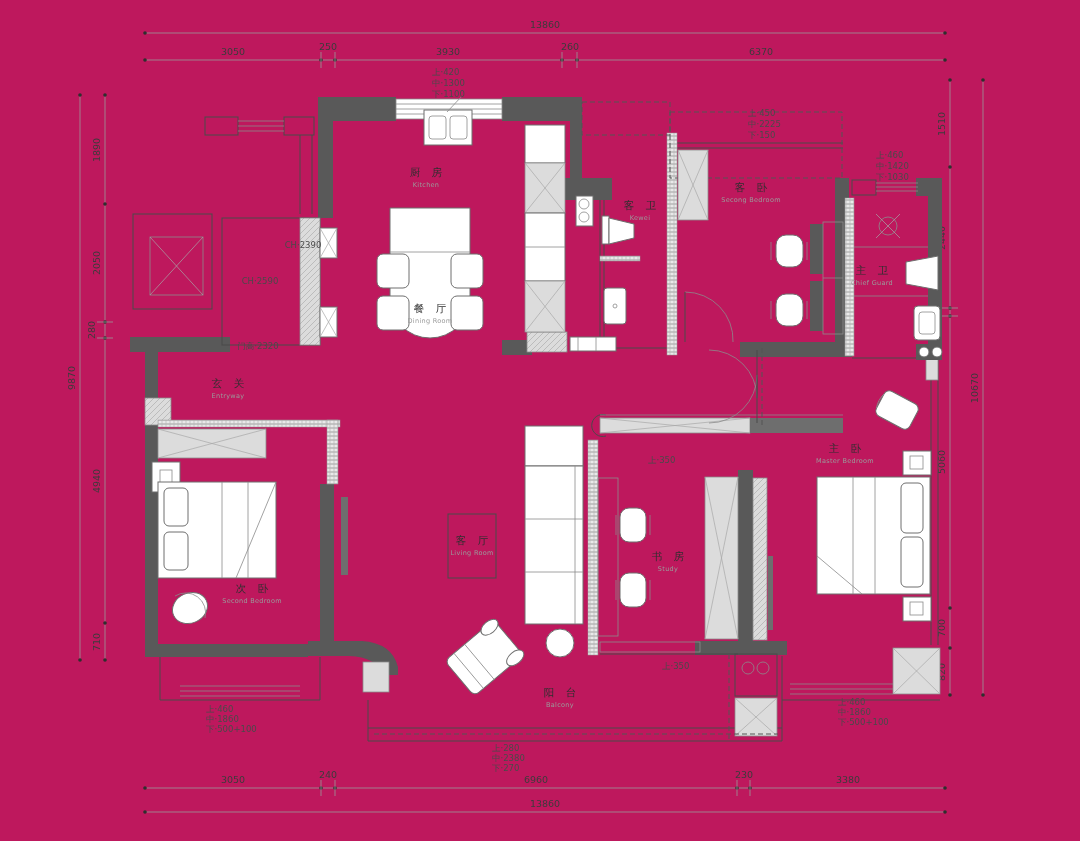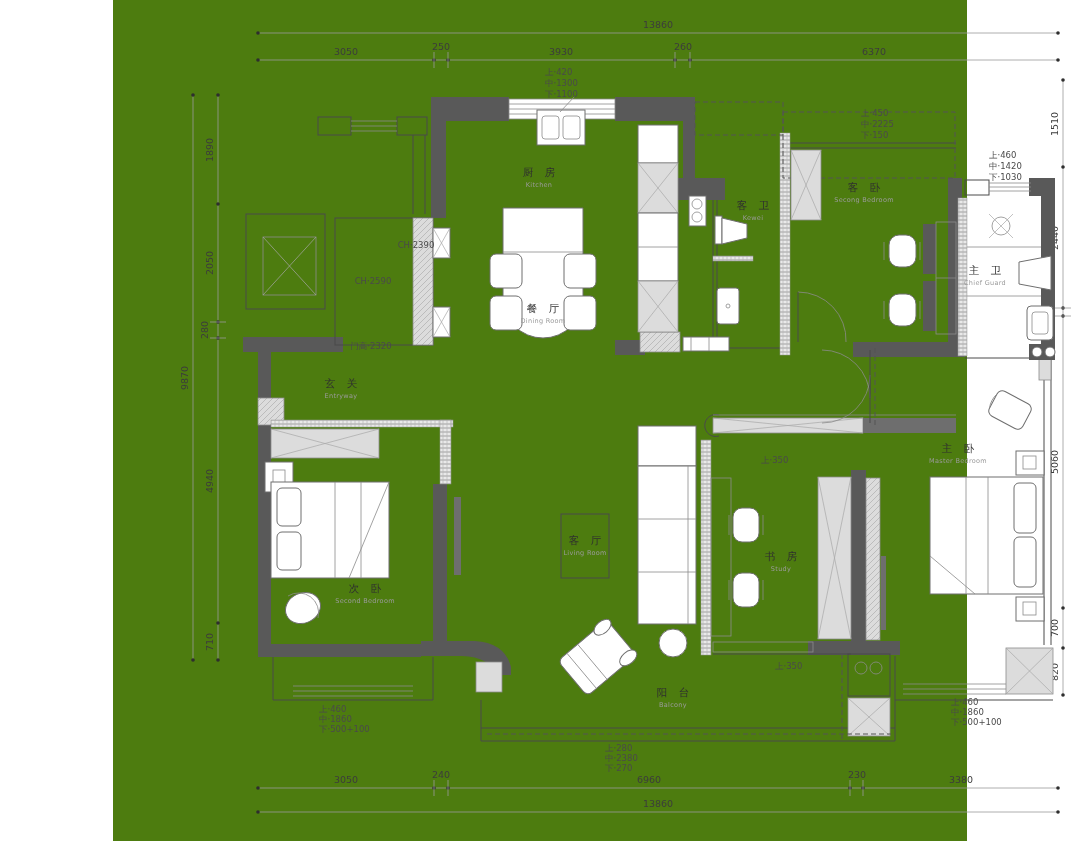--- a/index.html
+++ b/index.html
@@ -1,17 +1,17 @@
 <!DOCTYPE html>
 <html><head>
 <meta charset="utf-8">
 <style>
   html,body{margin:0;padding:0;background:#ffffff;}
   body{display:flex;justify-content:center;align-items:flex-start;font-family:"DejaVu Sans",sans-serif;}
-  .stage{width:854px;height:841px;background:#4d7c0f;position:relative;}
+  .stage{width:1080px;height:841px;background:#be185d;position:relative;}
   svg{display:block;}
   .wall{fill:#595959;stroke:none;}
   .wall2{fill:#6e6e6e;stroke:none;}
   .thin{fill:none;stroke:#4a4a4a;stroke-width:1;}
   .thinlt{fill:none;stroke:#8c8c8c;stroke-width:0.8;}
   .furn{fill:#ffffff;stroke:#6f6f6f;stroke-width:1;}
   .furnln{fill:none;stroke:#8a8a8a;stroke-width:0.8;}
   .block{fill:#dcdcdc;stroke:#8c8c8c;stroke-width:0.8;}
   .xln{stroke:#a8a8a8;stroke-width:0.7;}
   .dimln{stroke:#9a9a9a;stroke-width:0.8;fill:none;}

